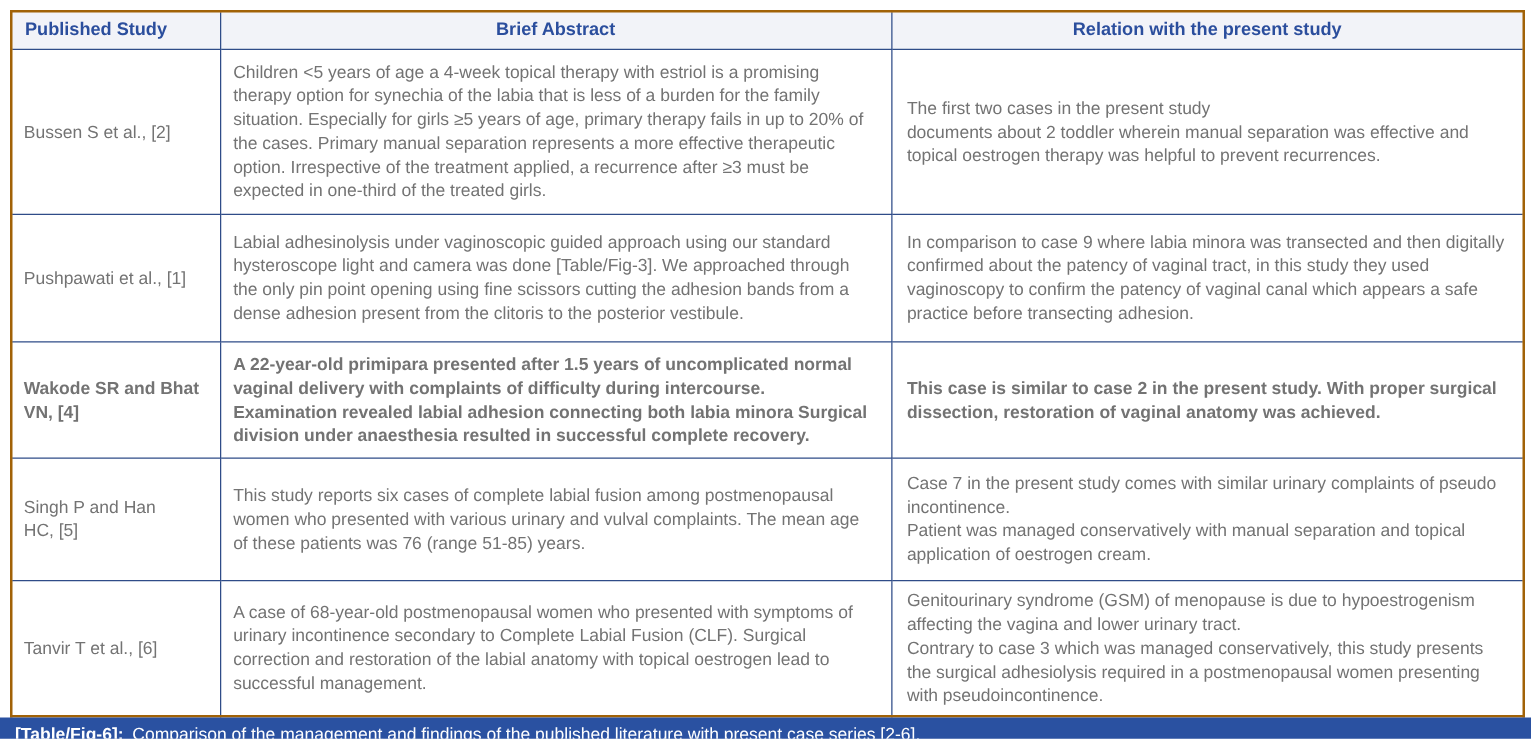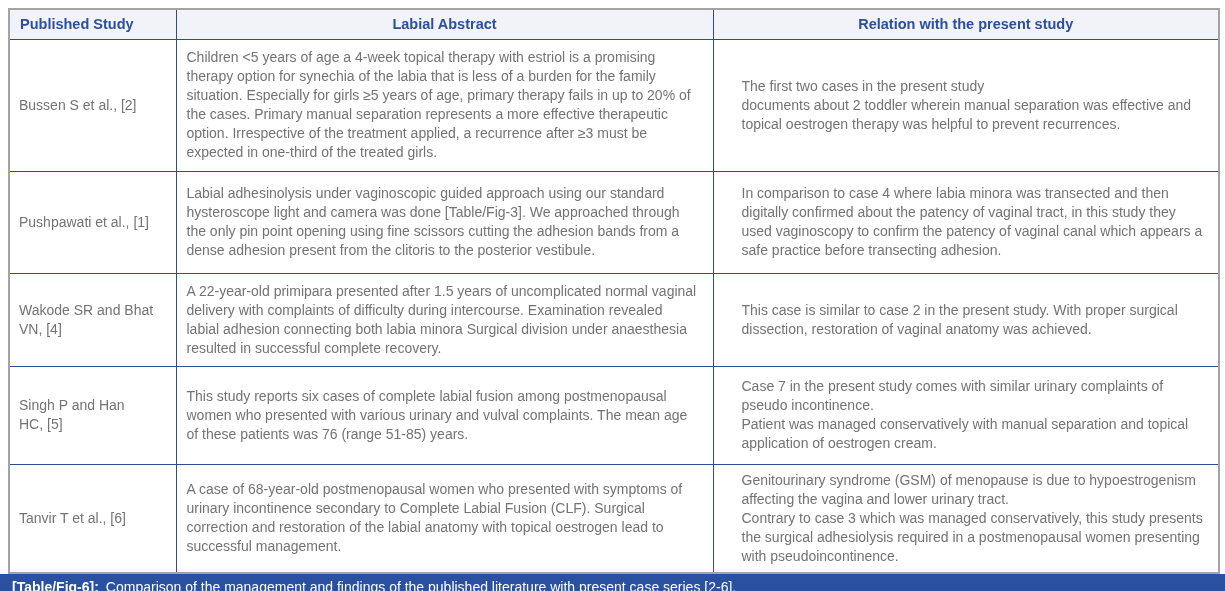--- a/index.html
+++ b/index.html
@@ -9,21 +9,21 @@
     font-family: "Liberation Sans", "DejaVu Sans", sans-serif;
   }
   body { height: 591px; overflow: hidden; }
 
   .table-wrap { padding: 8px 7px 0 8px; }
 
   table.fig-table {
     width: 1210px;
     border-collapse: collapse;
     table-layout: fixed;
-    border: 2px solid #a3a3a3;
+    border: 2px solid #a16207;
   }
   .fig-table col.c-study    { width: 167px; }
   .fig-table col.c-abstract { width: 537px; }
   .fig-table col.c-relation { width: 506px; }
 
   .fig-table th, .fig-table td {
     border: 1px solid #2f4c88;
     vertical-align: middle;
   }
   .fig-table th {
@@ -39,25 +39,25 @@
 
   .fig-table td {
     color: #737373;
     font-size: 14px;
     line-height: 19px;
     padding: 6px 9px;
     white-space: pre-line;
     text-align: left;
   }
   .fig-table td.abstract-cell { padding-left: 10px; padding-right: 14px; }
-  .fig-table td.relation-cell { padding-left: 28px; padding-right: 10px; margin-top: 37px; }
+  .fig-table td.relation-cell { padding-left: 12px; padding-right: 10px; margin-top: 37px; }
 
   tr.row-1 td { height: 132px; }
   tr.row-2 td { height: 102px; }
-  tr.row-3 td { height: 93px;  }
+  tr.row-3 td { height: 93px; font-weight: bold;  }
   tr.row-4 td { height: 98px;  }
   tr.row-5 td { height: 93px;  }
 
   .caption-bar {
     width: 1225px;
     height: 27px;
     background: #2a51a1;
     color: #ffffff;
     font-size: 14px;
     line-height: 27px;
@@ -73,35 +73,35 @@
 <div class="table-wrap">
   <table class="fig-table">
     <colgroup>
       <col class="c-study">
       <col class="c-abstract">
       <col class="c-relation">
     </colgroup>
     <thead>
       <tr>
         <th class="h-study">Published Study</th>
-        <th>Labial Abstract</th>
+        <th>Brief Abstract</th>
         <th>Relation with the present study</th>
       </tr>
     </thead>
     <tbody>
       <tr class="row-1">
         <td class="study-cell">Bussen S et al., [2]</td>
         <td class="abstract-cell">Children &lt;5 years of age a 4-week topical therapy with estriol is a promising therapy option for synechia of the labia that is less of a burden for the family situation. Especially for girls ≥5 years of age, primary therapy fails in up to 20% of the cases. Primary manual separation represents a more effective therapeutic option. Irrespective of the treatment applied, a recurrence after ≥3 must be expected in one-third of the treated girls.</td>
         <td class="relation-cell">The first two cases in the present study
 documents about 2 toddler wherein manual separation was effective and topical oestrogen therapy was helpful to prevent recurrences.</td>
       </tr>
       <tr class="row-2">
         <td class="study-cell">Pushpawati et al., [1]</td>
         <td class="abstract-cell">Labial adhesinolysis under vaginoscopic guided approach using our standard hysteroscope light and camera was done [Table/Fig-3]. We approached through the only pin point opening using fine scissors cutting the adhesion bands from a dense adhesion present from the clitoris to the posterior vestibule.</td>
-        <td class="relation-cell">In comparison to case 4 where labia minora was transected and then digitally confirmed about the patency of vaginal tract, in this study they used vaginoscopy to confirm the patency of vaginal canal which appears a safe practice before transecting adhesion.</td>
+        <td class="relation-cell">In comparison to case 9 where labia minora was transected and then digitally confirmed about the patency of vaginal tract, in this study they used vaginoscopy to confirm the patency of vaginal canal which appears a safe practice before transecting adhesion.</td>
       </tr>
       <tr class="row-3">
         <td class="study-cell">Wakode SR and Bhat
 VN, [4]</td>
         <td class="abstract-cell">A 22-year-old primipara presented after 1.5 years of uncomplicated normal vaginal delivery with complaints of difficulty during intercourse. Examination revealed labial adhesion connecting both labia minora Surgical division under anaesthesia resulted in successful complete recovery.</td>
         <td class="relation-cell">This case is similar to case 2 in the present study. With proper surgical dissection, restoration of vaginal anatomy was achieved.</td>
       </tr>
       <tr class="row-4">
         <td class="study-cell">Singh P and Han
 HC, [5]</td>

